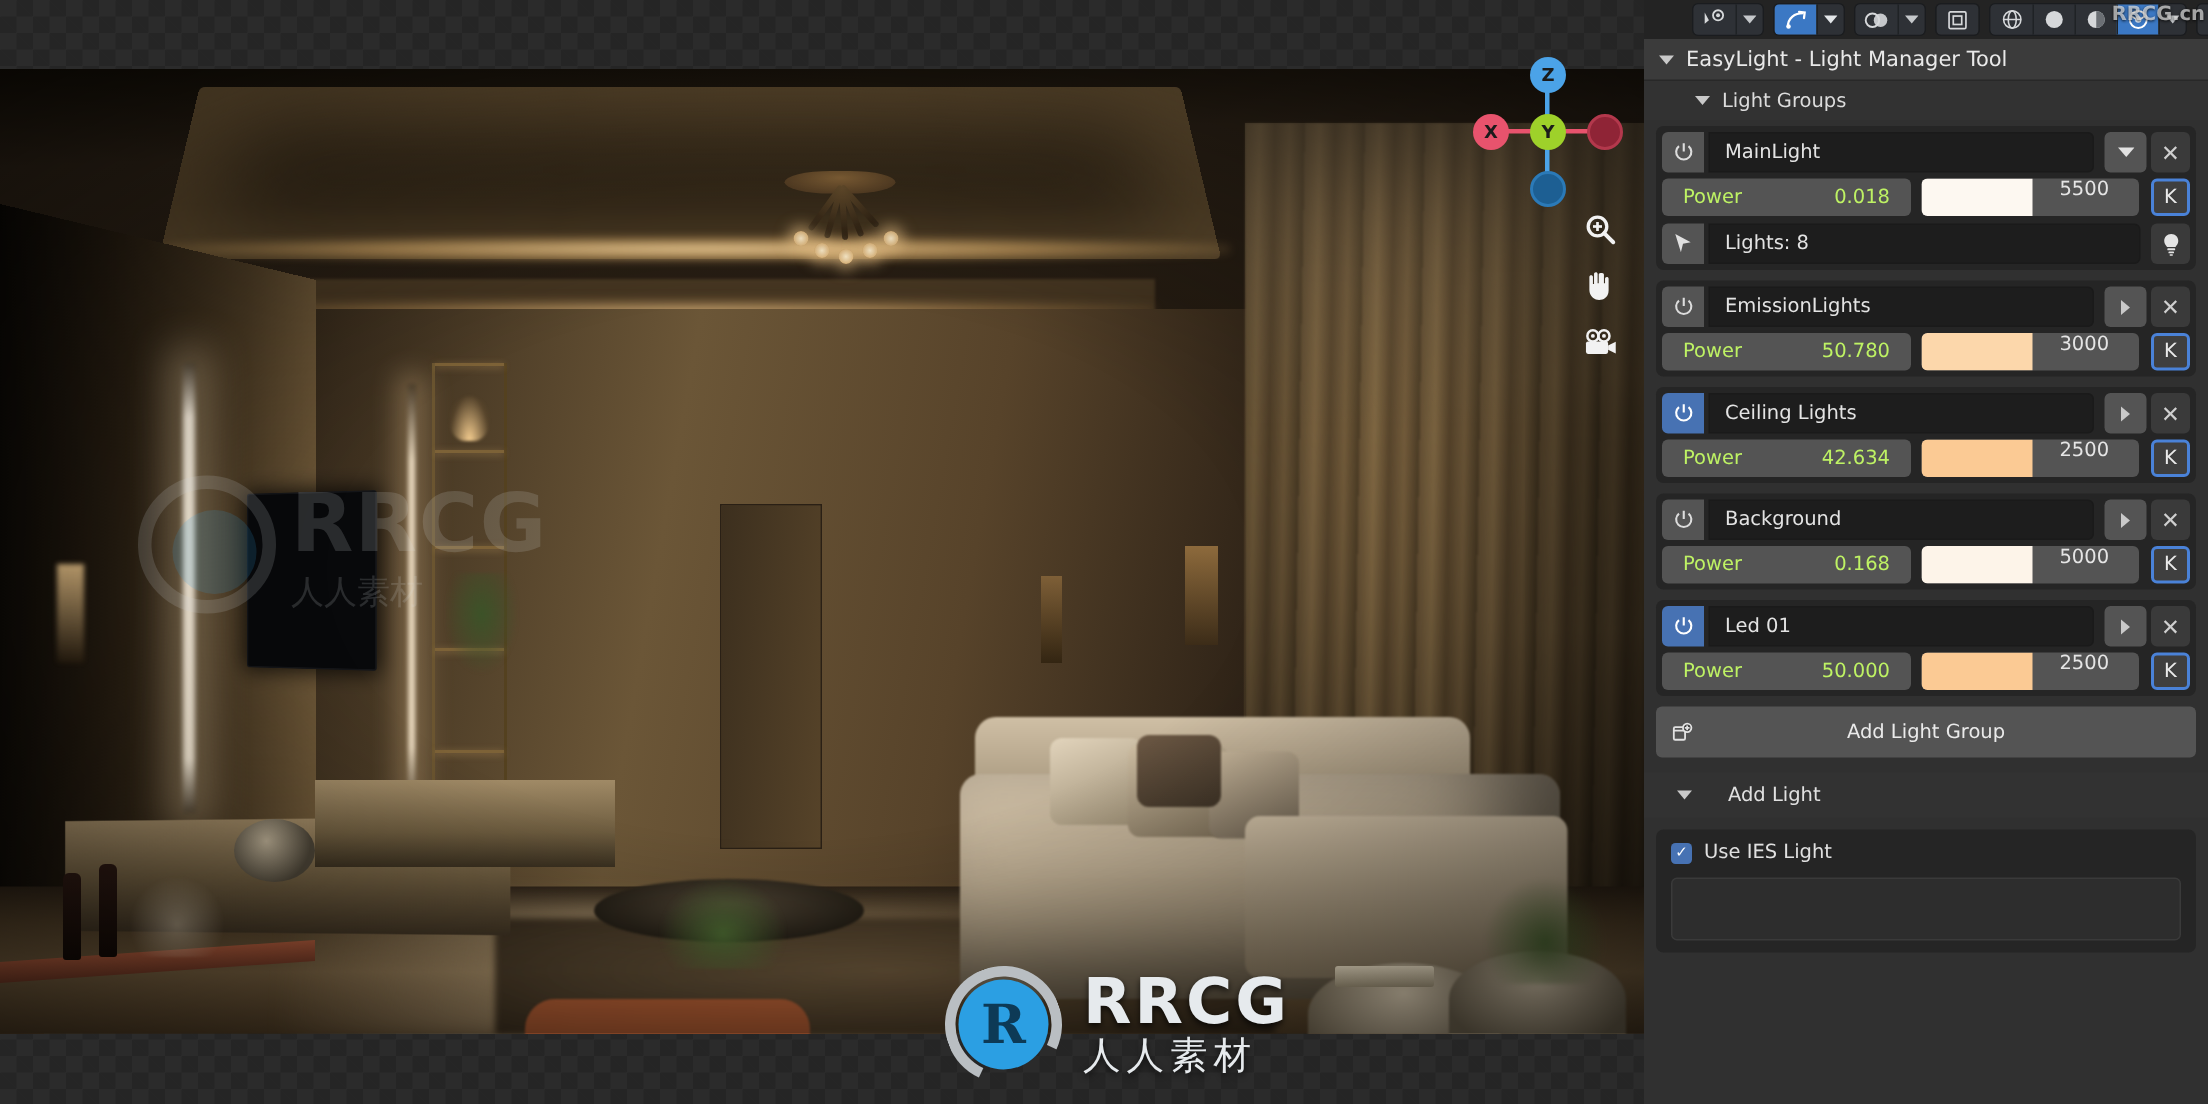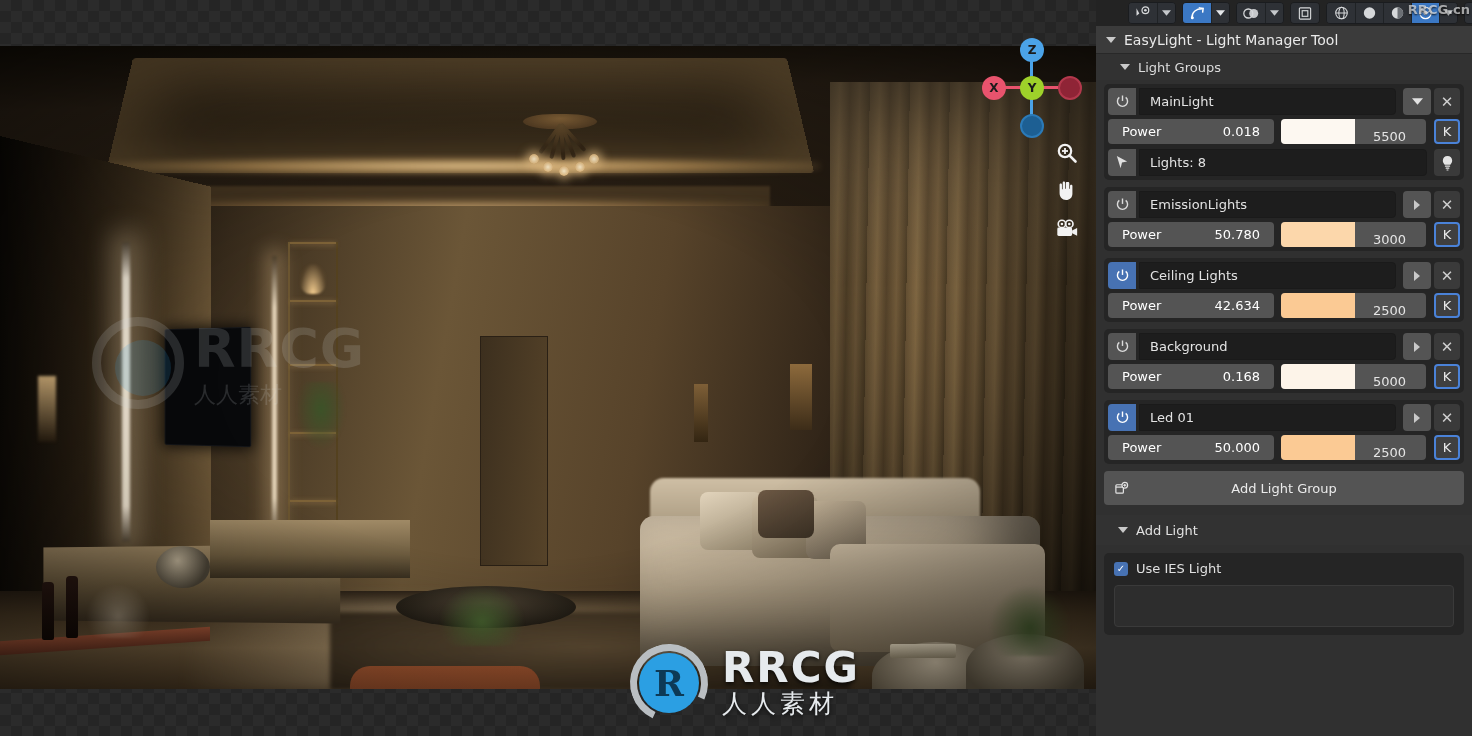--- a/index.html
+++ b/index.html
@@ -399,21 +399,21 @@
     border-bottom:1px solid #282828;
   }
   .panel-header .ttl { font-size:14px; color:#e9e9e9; }
   .tri { width:0;height:0;border-left:5px solid transparent;border-right:5px solid transparent;
          border-top:6px solid #c9c9c9; }
   .tri-r { width:0;height:0;border-top:5px solid transparent;border-bottom:5px solid transparent;
          border-left:6px solid #c9c9c9; }
 
   .subheader {
     height:26px; display:flex; align-items:center; gap:8px;
-    padding-left:24px; background:#323232;
+    padding-left:34px; background:#323232;
   }
   .subheader .lbl { font-size:13px; color:#dcdcdc; }
 
   .groups { padding:4px 8px 0 8px; }
   .lg-card {
     background:#252525; border-radius:5px; padding:4px;
     margin-bottom:7px;
   }
   .lg-row { display:flex; align-items:center; gap:3px; }
   .lg-row + .lg-row { margin-top:4px; }
@@ -435,25 +435,25 @@
     margin-left:4px;
   }
   .x-btn {
     width:26px; height:27px; background:#3a3a3a; border-radius:4px;
     display:flex; align-items:center; justify-content:center; flex:none;
     color:#cfcfcf; font-size:15px;
   }
   .pow-field {
     width:166px; height:25px; background:#545454; border-radius:4px;
     display:flex; align-items:center; justify-content:space-between;
-    padding:0 14px; flex:none; color:#ffffff; font-size:13px;
+    padding:0 14px; flex:none; color:#bef264; font-size:13px;
   }
   .temp-wrap {
     flex:1; height:25px; background:#545454; border-radius:4px;
-    display:flex; align-items:flex-end; overflow:hidden; margin-left:4px;
+    display:flex; align-items:flex-start; overflow:hidden; margin-left:4px;
   }
   .temp-swatch { width:74px; height:25px; flex:none; }
   .temp-val { flex:1; text-align:center; color:#e5e5e5; font-size:13px; padding-right:2px;}
   .k-btn {
     width:26px; height:25px; border:2px solid #4a82d8; border-radius:4px;
     background:#3f3f3f; color:#eaeaea; font-size:13px;
     display:flex; align-items:center; justify-content:center; flex:none;
     margin-left:5px;
   }
   .lights-row { display:flex; align-items:center; gap:3px; margin-top:5px; }
@@ -473,21 +473,21 @@
   }
   .add-group-btn {
     margin:2px 8px 0 8px; height:34px; background:#545454; border-radius:4px;
     display:flex; align-items:center; position:relative;
     color:#eaeaea; font-size:13px;
   }
   .add-group-btn .ico { position:absolute; left:10px; display:flex; }
   .add-group-btn .cap { flex:1; text-align:center; }
 
   .addlight-header {
-    height:30px; display:flex; align-items:center; gap:8px;
+    height:30px; display:flex; align-items:center; gap:24px;
     padding-left:22px; background:#323232; margin-top:10px;
   }
   .ies-card {
     margin:8px 8px 0 8px; background:#252525; border-radius:5px;
     padding:8px 10px;
   }
   .chk-row { display:flex; align-items:center; gap:8px; }
   .chk {
     width:14px; height:14px; border-radius:3px; background:#4772b3;
     display:flex; align-items:center; justify-content:center;

